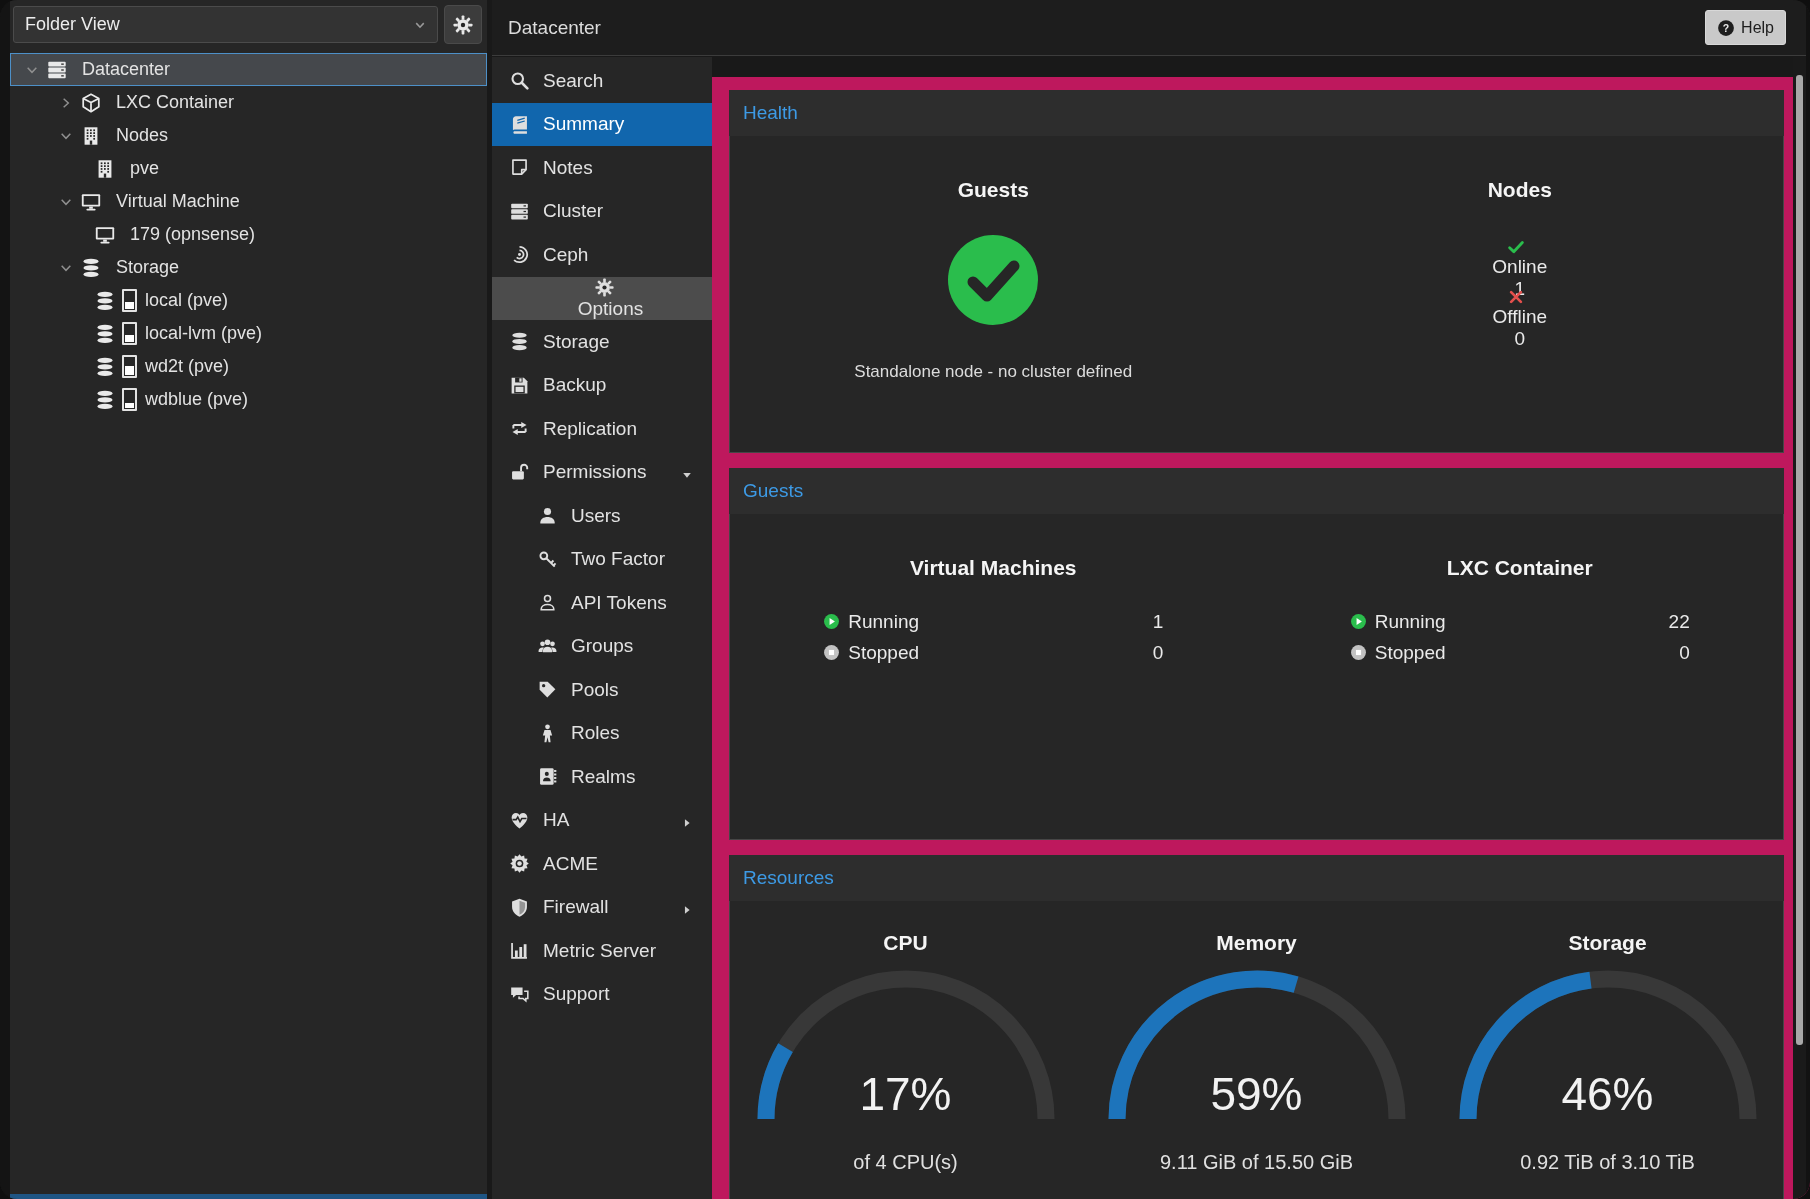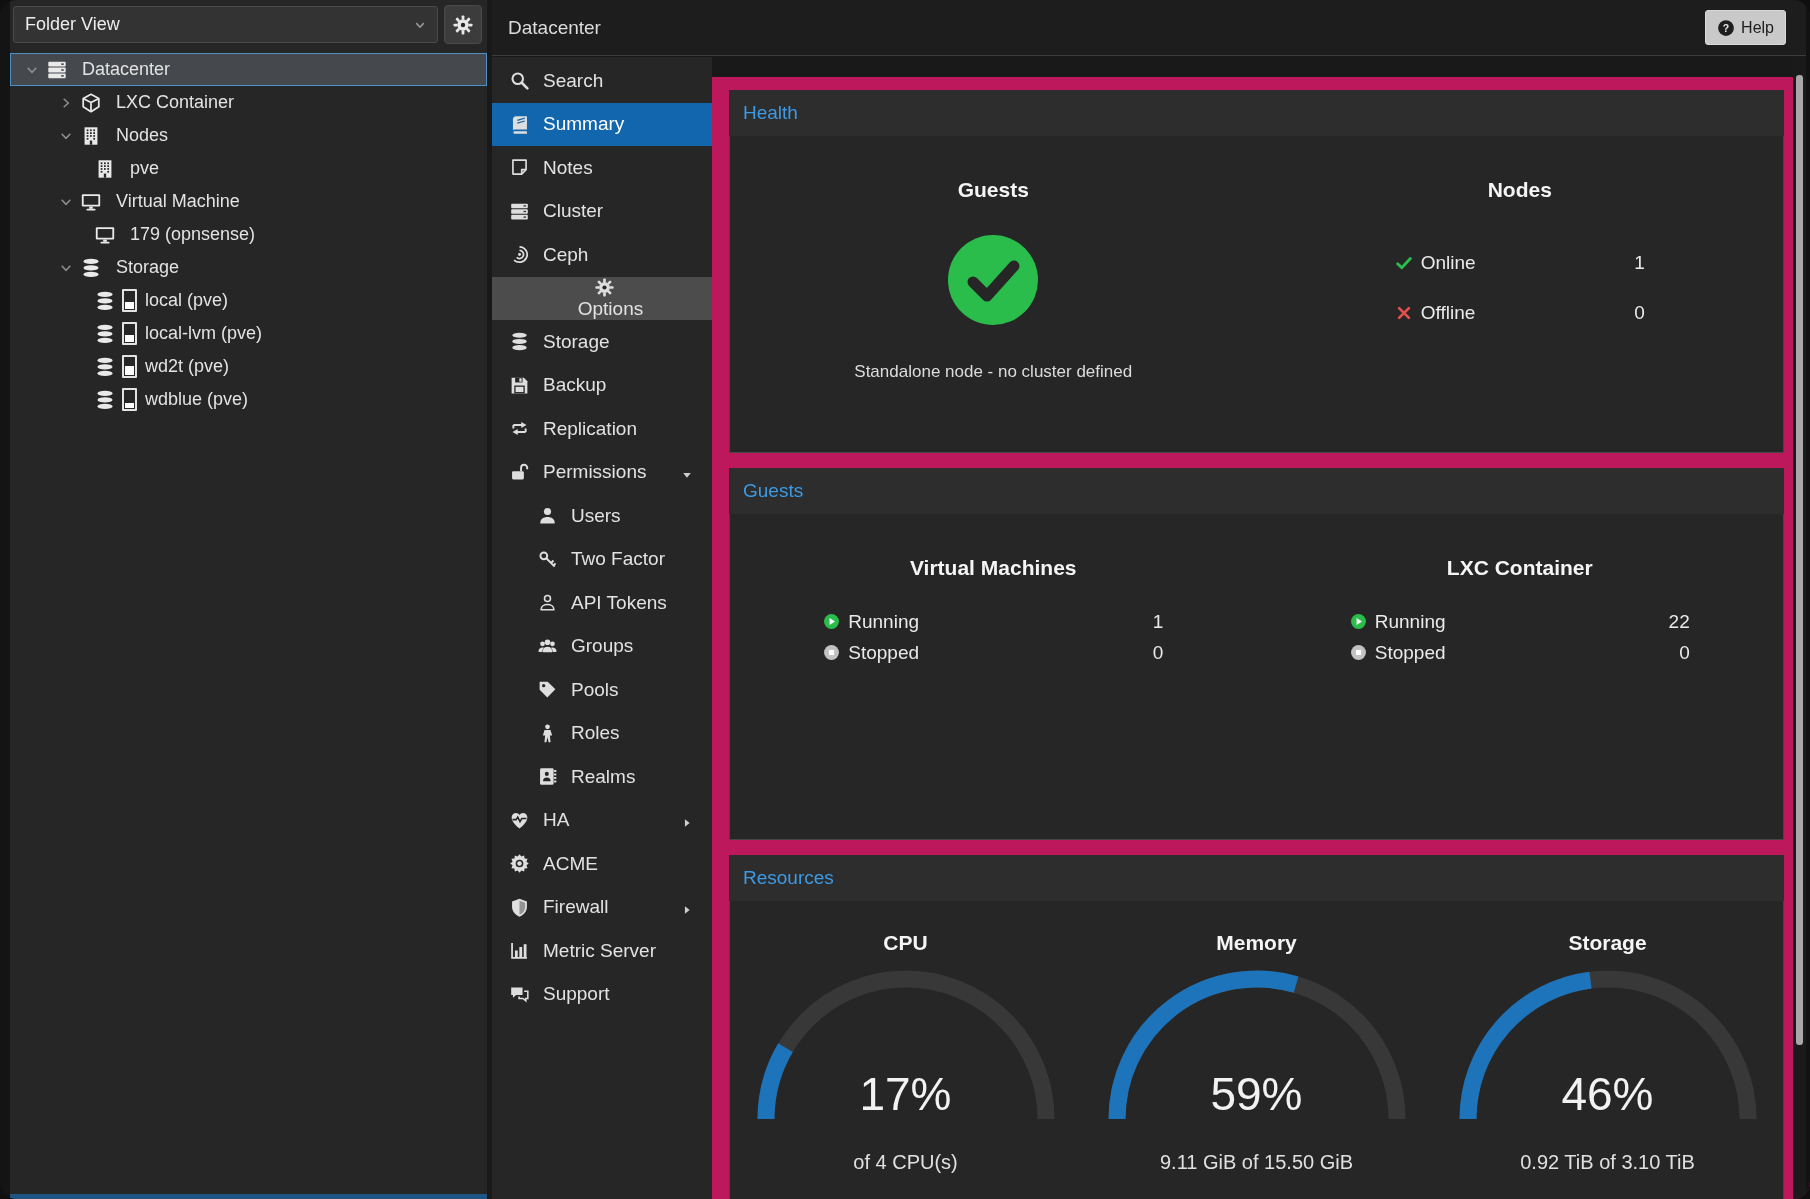--- a/index.html
+++ b/index.html
@@ -54,21 +54,21 @@
   .card{width:1055px;margin-bottom:15px;}
   .card-header{height:46px;background:#2d2d2d;display:flex;align-items:center;padding-left:14px;box-sizing:border-box;}
   .card-title{color:#3d9ae5;font-size:19px;}
   .card-body{background:#262626;border:1px solid #464646;border-top:none;box-sizing:border-box;}
   .health-body{height:317px;display:flex;}
   .col{flex:1;display:flex;flex-direction:column;align-items:center;}
   .col-heading{color:#f5f5f5;font-size:21px;font-weight:bold;margin-top:42px;}
   .status-circle{width:92px;height:92px;margin-top:32px;}
   .status-msg{color:#dcdcdc;font-size:17px;margin-top:36px;}
   .kv-rows{width:250px;margin-top:36px;}
-  .kv-row{display:flex;align-items:center;height:50px;color:#eaeaea;font-size:19px;}
+  .kv-row{display:flex;align-items:center;height:50px;color:#eaeaea;font-size:19px;flex-direction:column;}
   .kv-row .ic{width:18px;height:18px;margin-right:8px;flex:none;}
   .kv-row .kv-label{flex:1;}
   .guests-body{height:326px;display:flex;}
   .g-rows{width:340px;margin-top:26px;}
   .g-row{display:flex;align-items:center;height:31px;color:#eaeaea;font-size:19px;}
   .g-row .ic{width:17px;height:17px;margin-right:8px;flex:none;}
   .g-row .g-label{flex:1;}
   .res-body{height:306px;display:flex;}
   .gauge-wrap{position:relative;width:300px;margin-top:12px;}
   .gauge-wrap svg{display:block;}

